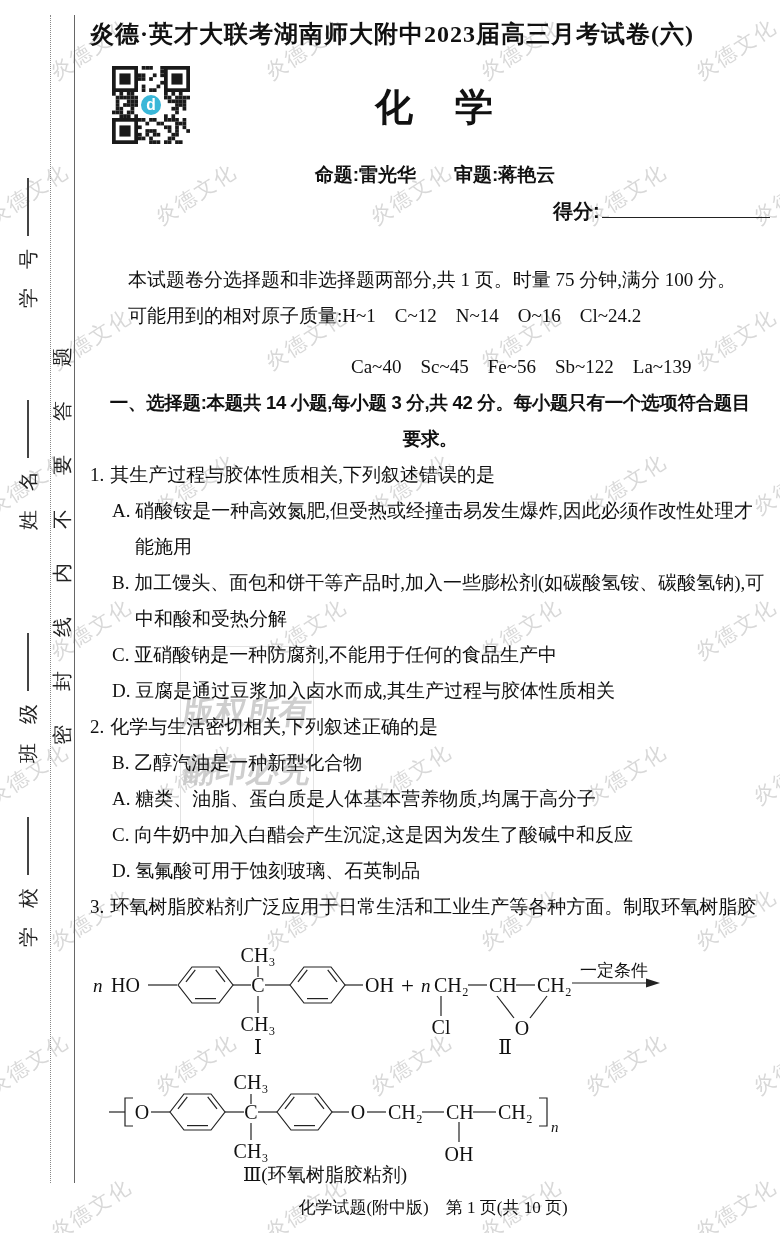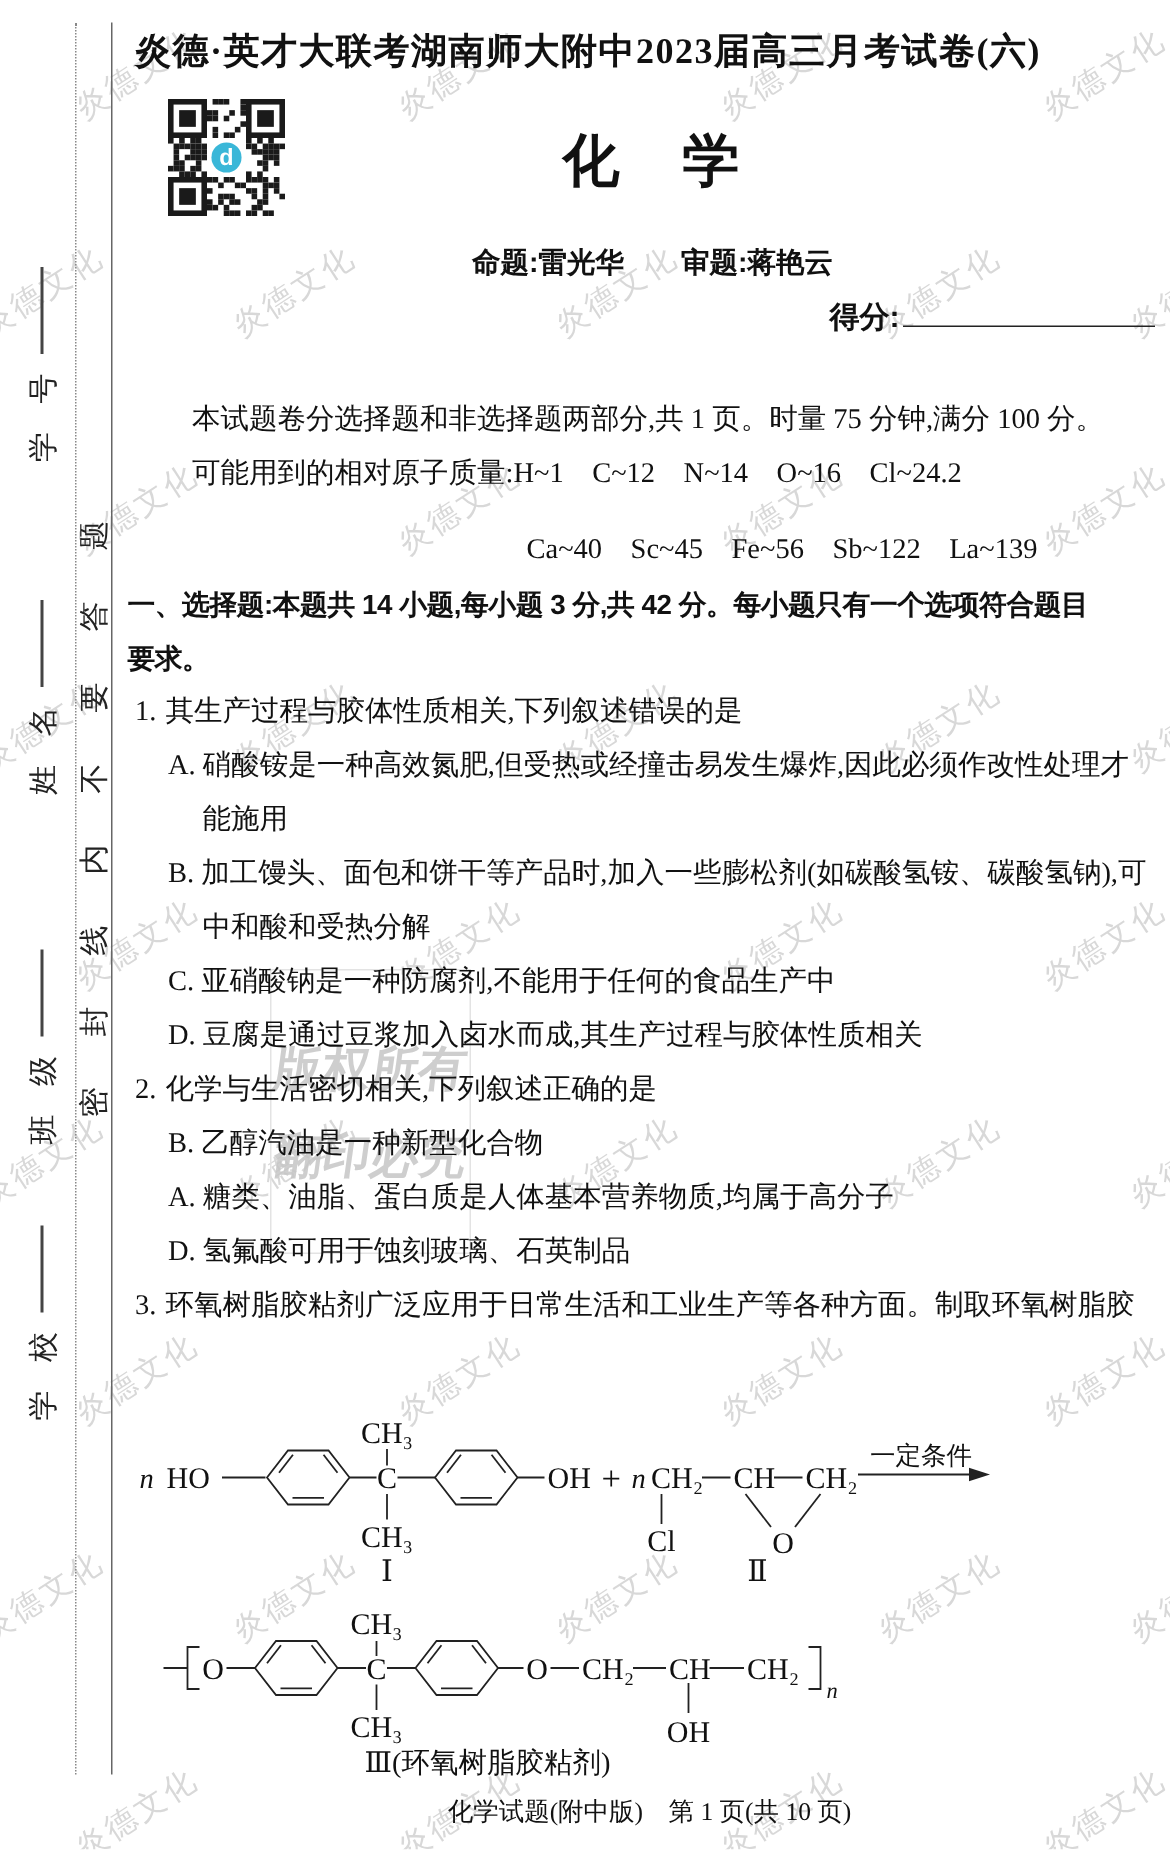--- a/index.html
+++ b/index.html
@@ -42,21 +42,21 @@
       font-family:"Liberation Sans","DejaVu Sans",sans-serif;}
   .score .score-line{display:inline-block;width:168px;height:1.5px;background:#222;
       vertical-align:baseline;margin-left:2px;}
   
   .body-text{position:absolute;left:85px;top:262px;width:690px;font-size:19px;
       line-height:36px;z-index:2;}
   .body-text div{white-space:nowrap;}
   .indent2{text-indent:43px;}
   .l3{padding-left:266px;margin-top:15px;}
   .sec{font-weight:bold;font-size:18.5px;letter-spacing:-0.3px;
-      font-family:"Liberation Sans","DejaVu Sans",sans-serif;}
+      font-family:"Liberation Sans","DejaVu Sans",sans-serif;text-align:center;}
   .q .qnum{margin-right:6px;}
   .q{padding-left:5px;}
   .opt{padding-left:27px;}
   .opt2{padding-left:50px;}
   
   .diag1{position:absolute;left:85px;top:936px;z-index:2;}
   .diag2{position:absolute;left:85px;top:1058px;z-index:2;}
   .diag1 text,.diag2 text{font-family:"Liberation Serif","DejaVu Serif",serif;fill:#111;}
   .footer{position:absolute;left:86px;right:0;top:1196px;text-align:center;font-size:17px;
       z-index:2;white-space:nowrap;}
@@ -298,20 +298,21 @@
     <div class="opt">B. 加工馒头、面包和饼干等产品时,加入一些膨松剂(如碳酸氢铵、碳酸氢钠),可</div>
     <div class="opt2">中和酸和受热分解</div>
     <div class="opt">C. 亚硝酸钠是一种防腐剂,不能用于任何的食品生产中</div>
     <div class="opt">D. 豆腐是通过豆浆加入卤水而成,其生产过程与胶体性质相关</div>
 
     <div class="q">
       <span class="qnum">2.</span><span>化学与生活密切相关,下列叙述正确的是</span>
     </div>
     <div class="opt">B. 乙醇汽油是一种新型化合物</div>
     <div class="opt">A. 糖类、油脂、蛋白质是人体基本营养物质,均属于高分子</div>
+    <div class="opt">C. 向牛奶中加入白醋会产生沉淀,这是因为发生了酸碱中和反应</div>
     <div class="opt">D. 氢氟酸可用于蚀刻玻璃、石英制品</div>
 
     <div class="q">
       <span class="qnum">3.</span><span>环氧树脂胶粘剂广泛应用于日常生活和工业生产等各种方面。制取环氧树脂胶</span>
     </div>
   </div>
 
   <svg class="diag1" width="680" height="124" viewBox="0 0 680 124">
     <defs>
       <g id="benz" stroke="#222" stroke-width="1.2" fill="none">

